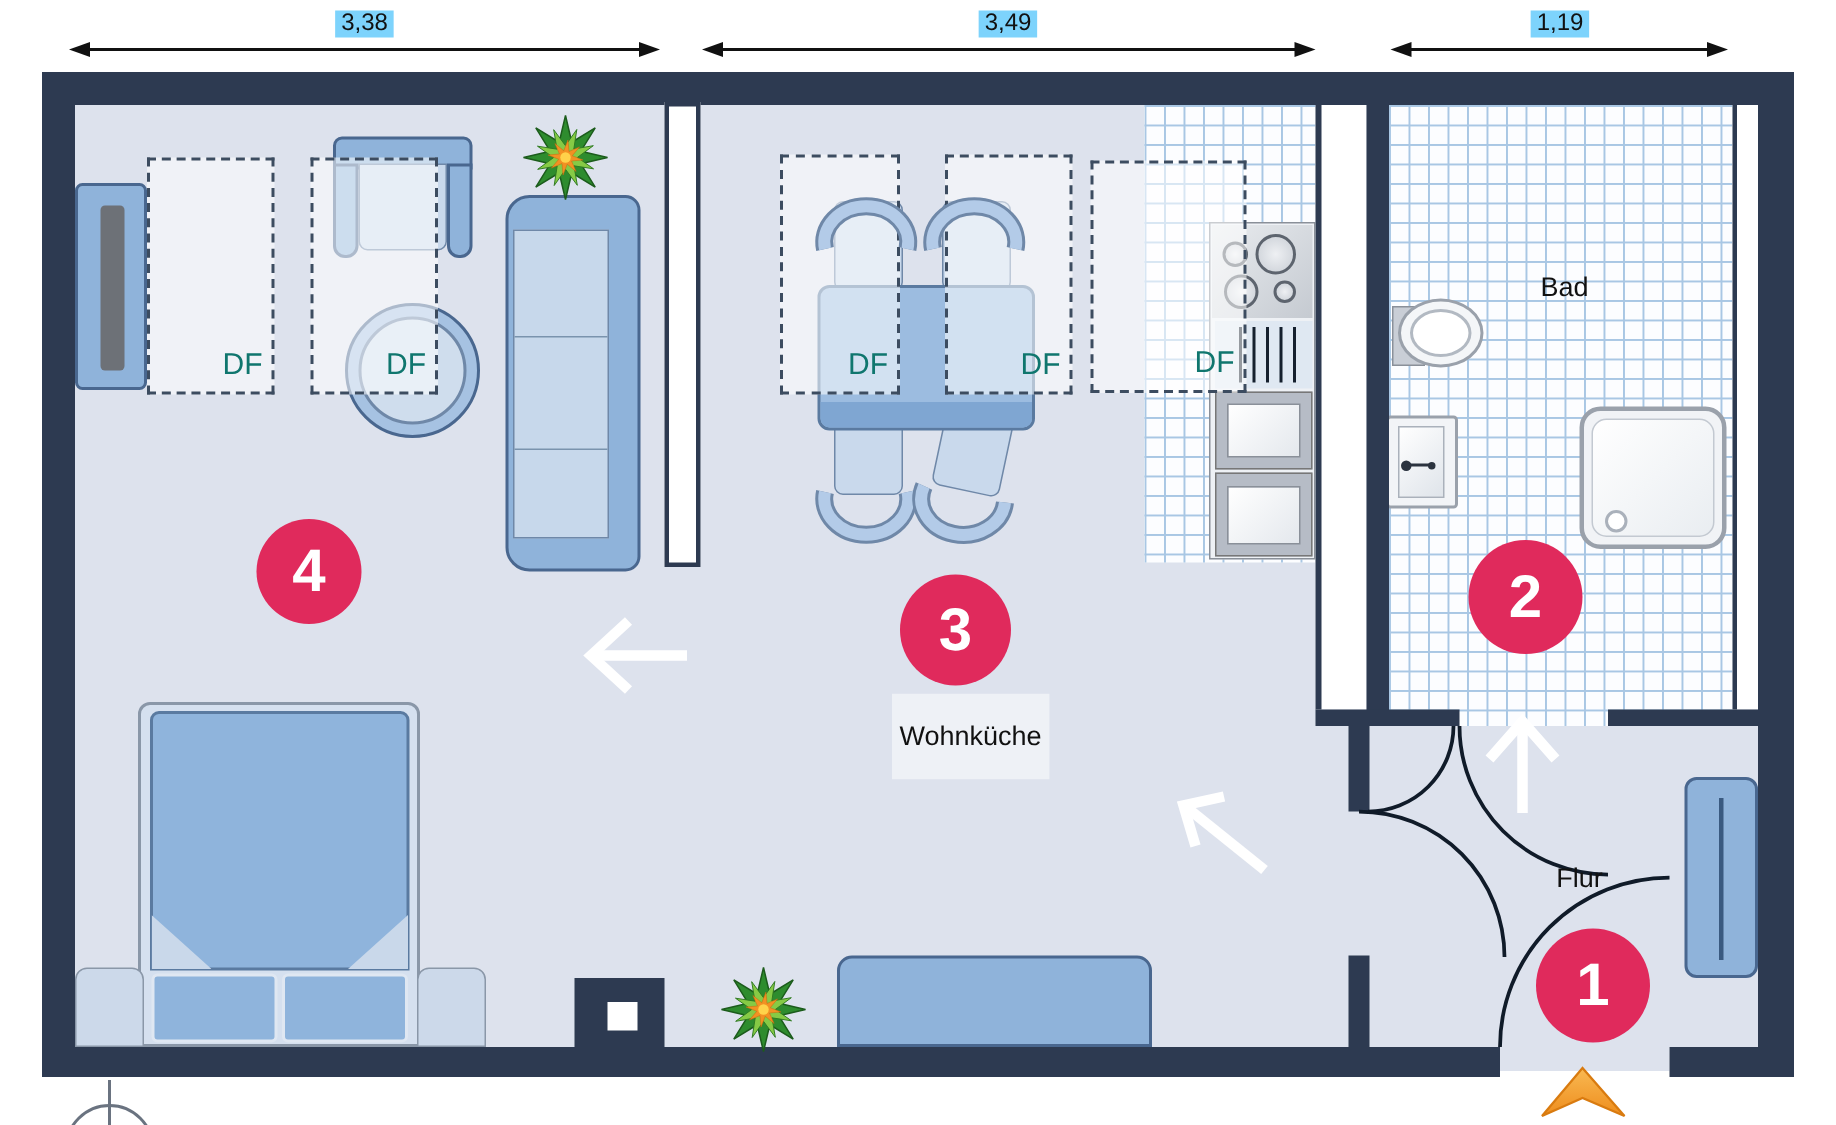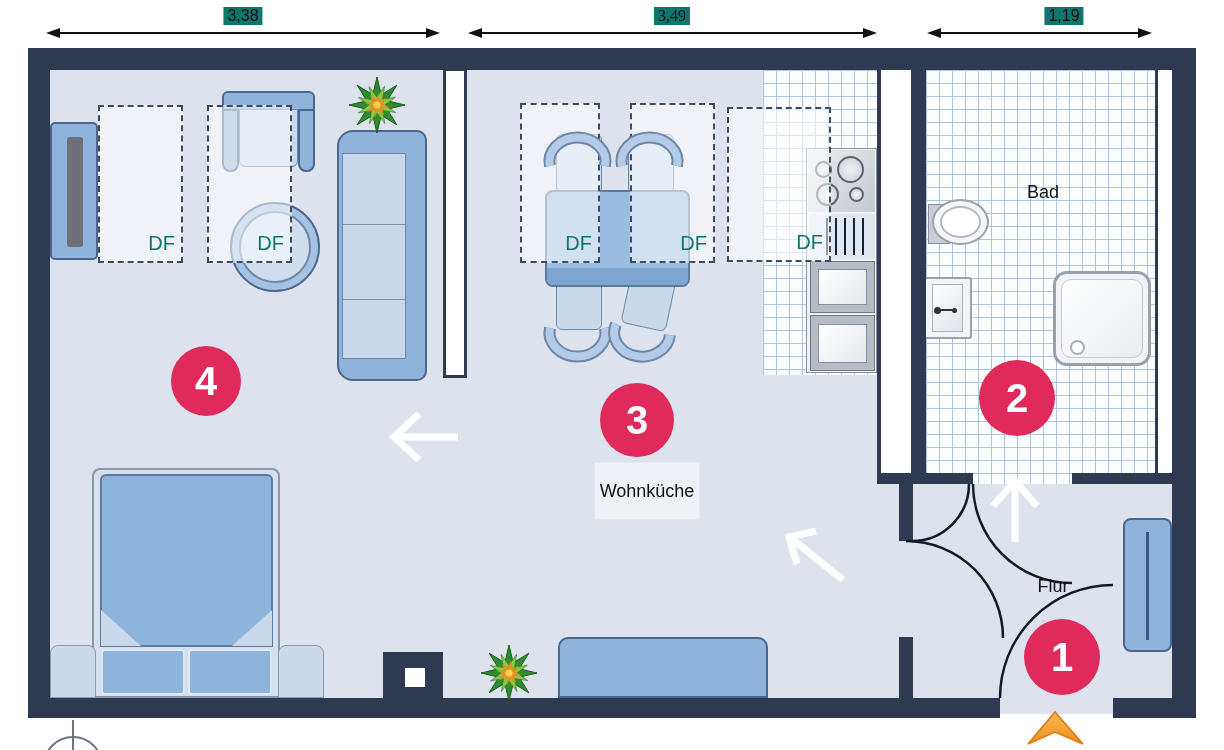--- a/index.html
+++ b/index.html
@@ -11,21 +11,21 @@
     background-image:linear-gradient(#a9c7e4 1px,transparent 1px),
                      linear-gradient(90deg,#a9c7e4 1px,transparent 1px);
     background-size:13px 13px;}
   .whitewall{position:absolute;background:#ffffff;box-sizing:border-box;}
   .df{position:absolute;border:2px dashed #3c4c60;background:rgba(255,255,255,0.55);box-sizing:border-box;}
   .df span{position:absolute;right:6px;bottom:6px;font-size:20px;color:#0f766e;}
   .blue{background:#8fb3da;border:2px solid #49678f;box-sizing:border-box;}
   .lightblue{background:#c9d9ec;border:1px solid #6f88a8;box-sizing:border-box;}
   .badge{position:absolute;background:#e02a5c;border-radius:50%;color:#fff;font-weight:bold;
          display:flex;align-items:center;justify-content:center;font-size:40px;}
-  .dimlabel{position:absolute;top:7px;transform:translateX(-50%);font-size:16px;color:#111;background:#0f766e;padding:0 4px;}
+  .dimlabel{position:absolute;top:7px;transform:translateX(-50%);font-size:16px;color:#111;background:#7dd3fc;padding:0 4px;}
   .roomlabel{position:absolute;transform:translate(-50%,-50%);font-size:18px;color:#111;white-space:nowrap;}
   .title{position:absolute;left:445px;top:533px;width:312px;text-align:center;
          font-size:45px;font-weight:bold;color:#e02a5c;}
   svg.overlay{position:absolute;left:0;top:0;pointer-events:none;}
 </style>
 </head>
 <body>
 
 <div class="plan">
 
@@ -212,22 +212,22 @@
     <use href="#plant" x="377" y="105"></use>
     <use href="#plant" x="509" y="673"></use>
 
     <g fill="none" stroke="#6a7380" stroke-width="2">
       <circle cx="73" cy="766" r="29"></circle>
       <line x1="73" y1="720" x2="73" y2="750"></line>
     </g>
   </svg>
 
   <div class="dimlabel" style="left:243px;">3,38</div>
-  <div class="dimlabel" style="left:672px;font-family:Liberation Serif, serif;">3,49</div>
-  <div class="dimlabel" style="left:1040px;margin-left:24px;">1,19</div>
+  <div class="dimlabel" style="left:672px;">3,49</div>
+  <div class="dimlabel" style="left:1040px;">1,19</div>
 
   <div class="roomlabel" style="left:1043px;top:192px;">Bad</div>
   <div class="roomlabel" style="left:647px;top:491px;background:rgba(255,255,255,0.5);padding:18px 5px;">Wohnküche</div>
   <div class="roomlabel" style="left:1024px;top:586px;margin-left:29px;">Flur</div>
 
 
   <div class="badge" style="left:1024px;top:619px;width:76px;height:76px;">
     <span>1</span>
     </div>
   <div class="badge" style="left:979px;top:360px;width:76px;height:76px;">

